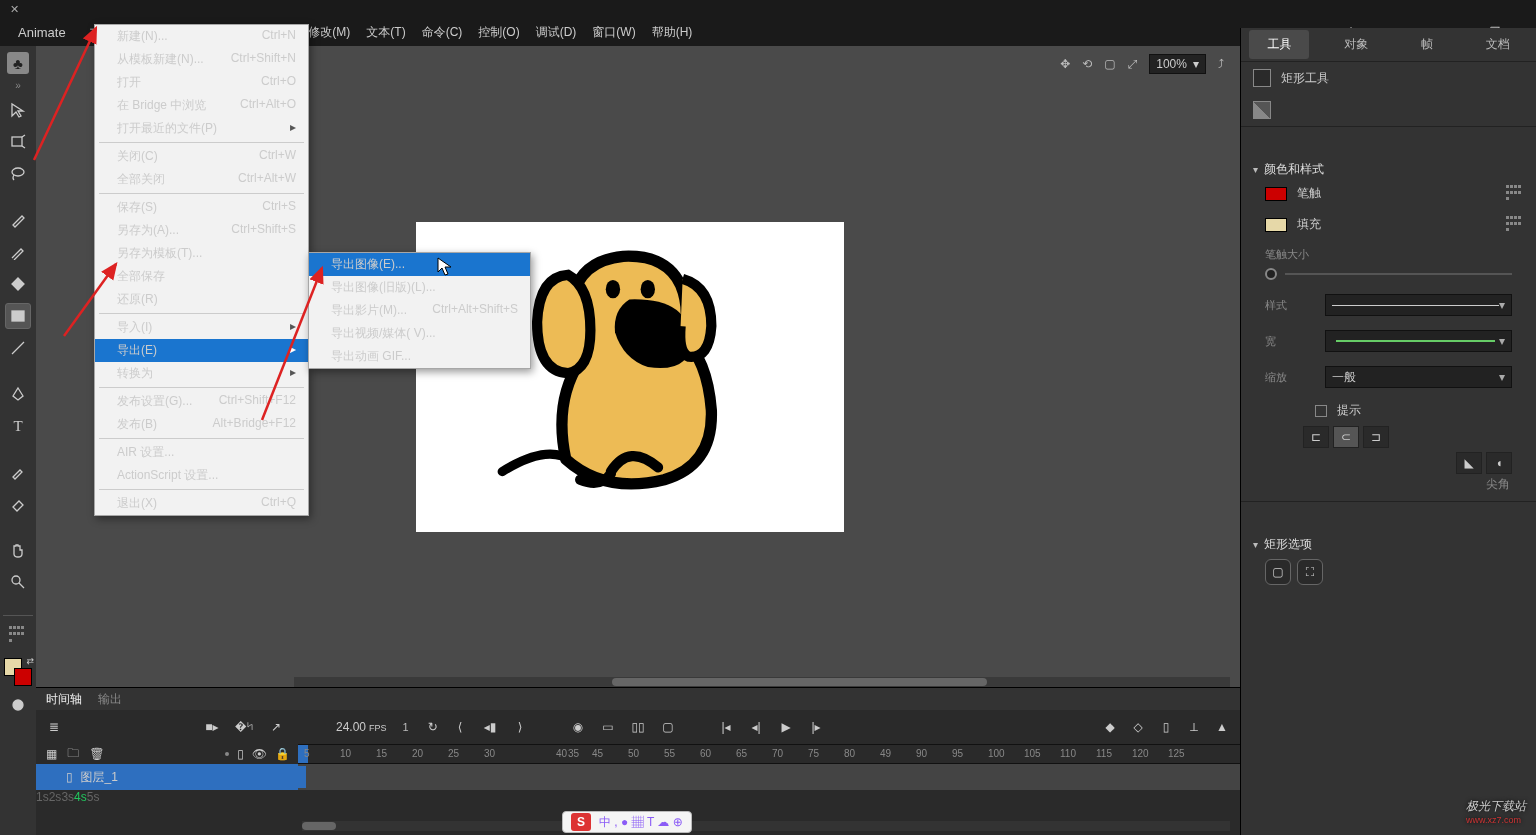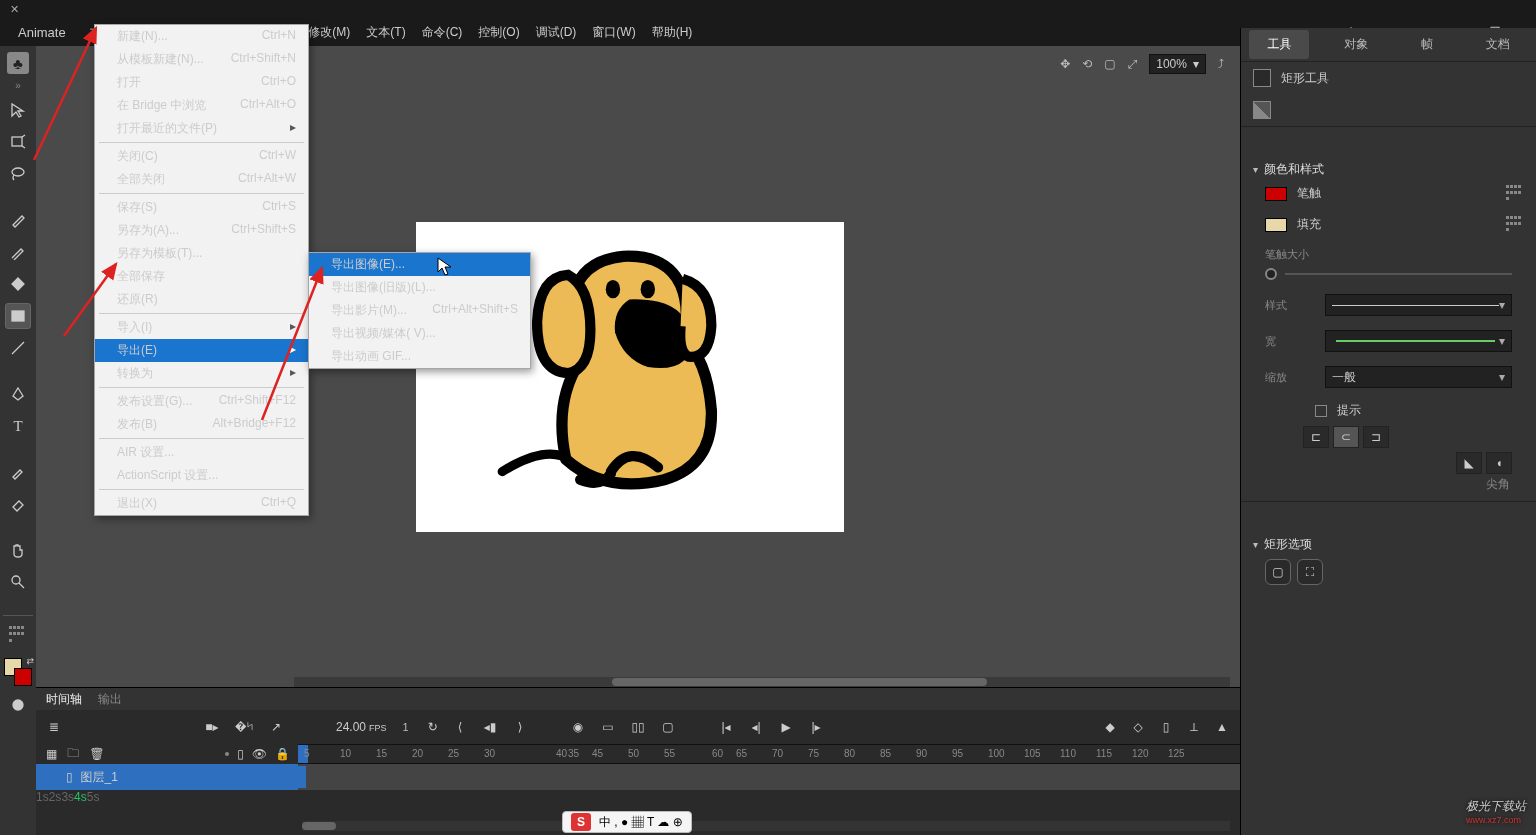--- a/index.html
+++ b/index.html
@@ -109,21 +109,21 @@
 .timeline .sbarH2{position:absolute;bottom:4px;left:266px;right:10px;height:10px;background:#333;}
 .timeline .sbarH2 .thumb{position:absolute;left:0;width:34px;top:1px;bottom:1px;background:#666;border-radius:4px;}
 
 
 .cursor{position:absolute;z-index:80;left:437px;top:257px;}
 .cursor svg{width:16px;height:20px;}
 
 
 .imebar{position:absolute;bottom:2px;left:562px;height:22px;background:#f5f5f5;border:1px solid #bbb;border-radius:4px;display:flex;align-items:center;gap:8px;padding:0 8px;z-index:70;}
 .imebar .s{width:20px;height:18px;background:#d33;border-radius:3px;color:#fff;display:flex;align-items:center;justify-content:center;font-weight:bold;font-size:12px;}
-.imebar span{color:#000000;font-size:12px;}
+.imebar span{color:#8b5cf6;font-size:12px;}
 .watermark{position:absolute;right:10px;bottom:10px;color:#2fa84f;font-style:italic;font-size:16px;z-index:70;text-shadow:0 0 4px #000;}
 .watermark small{display:block;color:#c33;font-size:9px;font-style:normal;}
 .checkbox{width:12px;height:12px;border:1px solid #888;display:inline-block;}
 </style>
 </head>
 <body>
 
 <div class="tab-strip">
   <span class="x">✕</span>
 </div>
@@ -590,26 +590,26 @@
       <span style="left: 42px;">10</span>
       <span style="left: 78px;">15</span>
       <span style="left: 114px;">20</span>
       <span style="left: 150px;">25</span>
       <span style="left: 186px;">30</span>
       <span style="left: 222px; margin-left: 48px;">35</span>
       <span style="left: 258px;">40</span>
       <span style="left: 294px;">45</span>
       <span style="left: 330px;">50</span>
       <span style="left: 366px;">55</span>
-      <span style="left: 402px; margin-left: 12px;">60</span>
+      <span style="left: 402px;">60</span>
       <span style="left: 438px;">65</span>
       <span style="left: 474px;">70</span>
       <span style="left: 510px;">75</span>
       <span style="left: 546px;">80</span>
-      <span style="left: 582px;">85</span>
+      <span style="left: 582px;">49</span>
       <span style="left: 618px;">90</span>
       <span style="left: 654px;">95</span>
       <span style="left: 690px;">100</span>
       <span style="left: 726px;">105</span>
       <span style="left: 762px;">110</span>
       <span style="left: 798px;">115</span>
       <span style="left: 834px;">120</span>
       <span style="left: 870px;">125</span>
     </div>
   <div class="layerrow">

